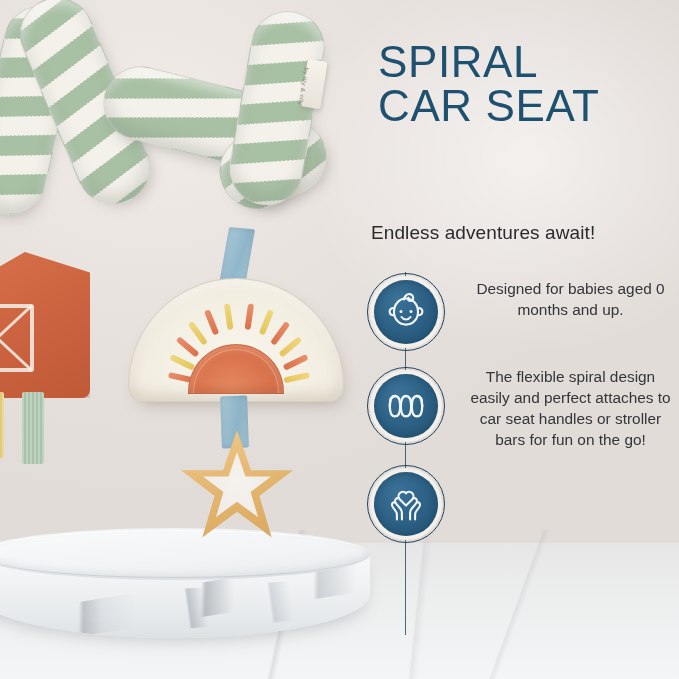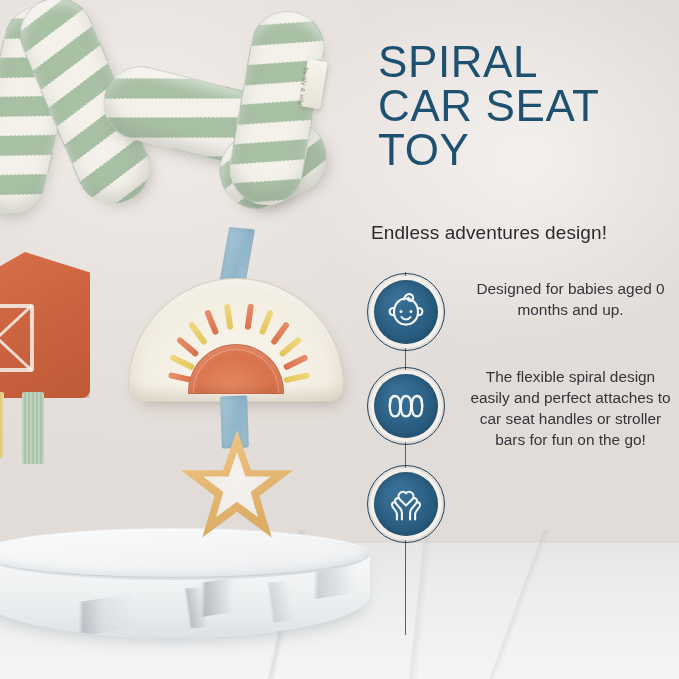--- a/index.html
+++ b/index.html
@@ -315,24 +315,23 @@
 
     <div class="star-teether">
       <div class="star-shape"></div>
       <div class="star-hole"></div>
     </div>
   </div>
 
   <div class="headline">
     <div>SPIRAL</div>
     <div>CAR SEAT</div>
-    <div>TOY</div>
   </div>
 
-  <div class="subhead">Endless adventures design!</div>
+  <div class="subhead">Endless adventures await!</div>
 
   <div class="features">
     <div class="connector"></div>
 
     <div class="feature">
       <div class="badge">
         <div class="ring-outer"></div>
         <div class="ring-white"></div>
         <div class="disc"></div>
         <svg viewBox="0 0 64 64" fill="none" stroke="#f2f6f8" stroke-width="2.1" stroke-linecap="round" stroke-linejoin="round">

